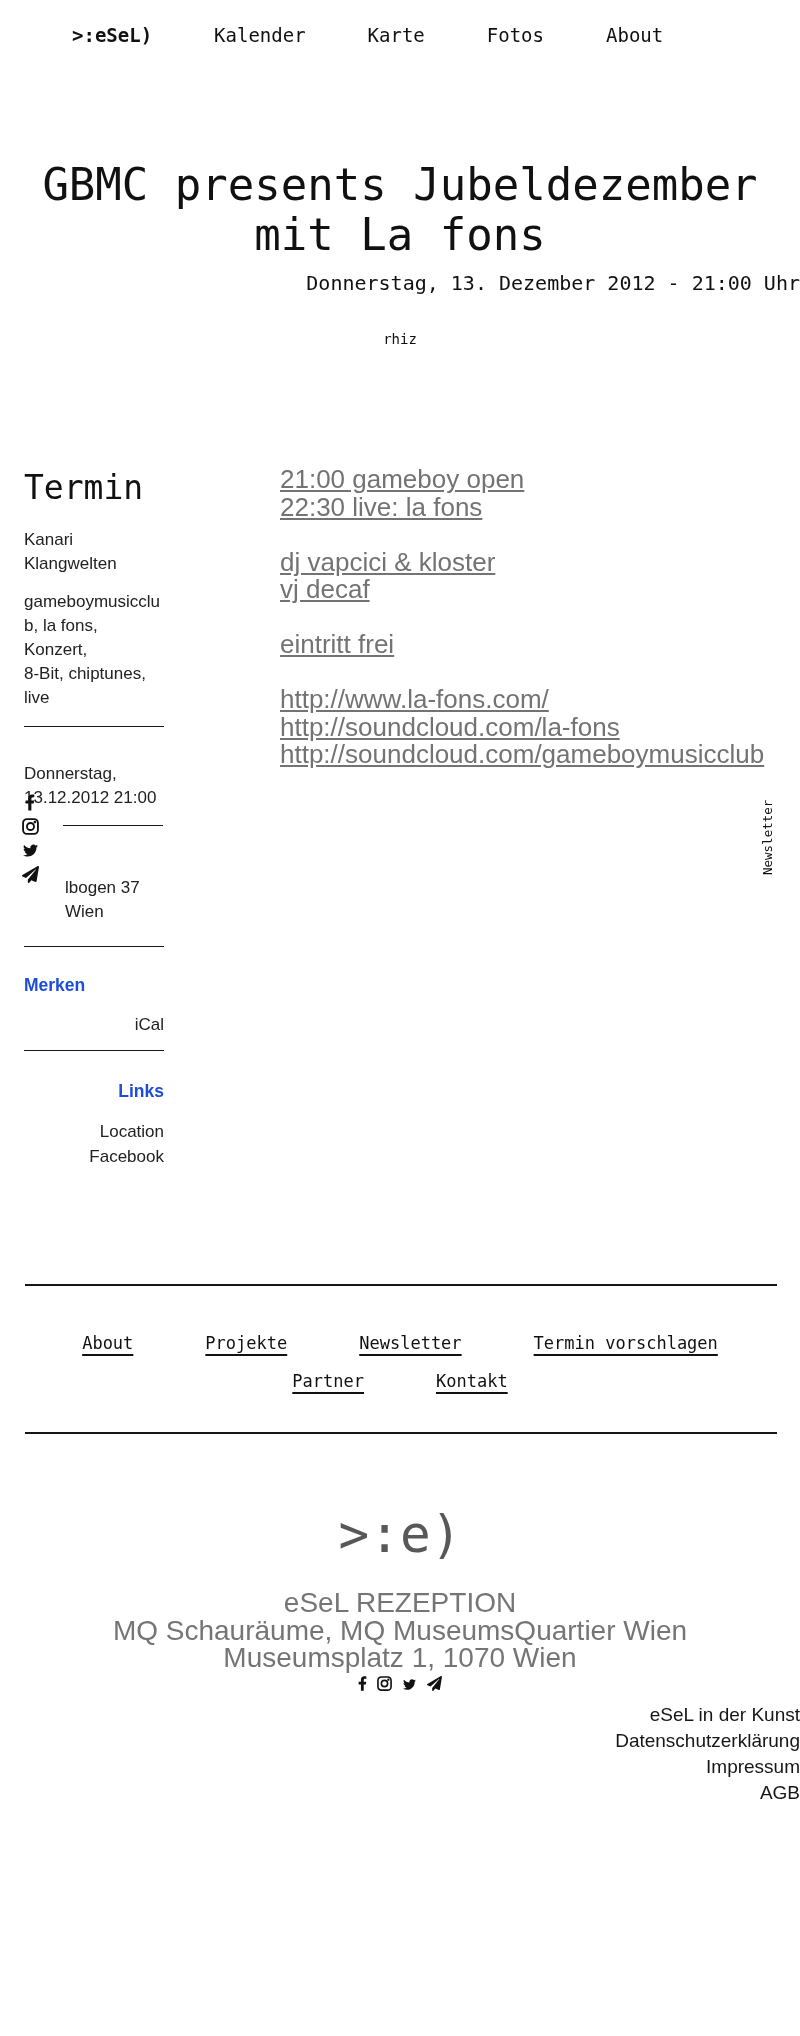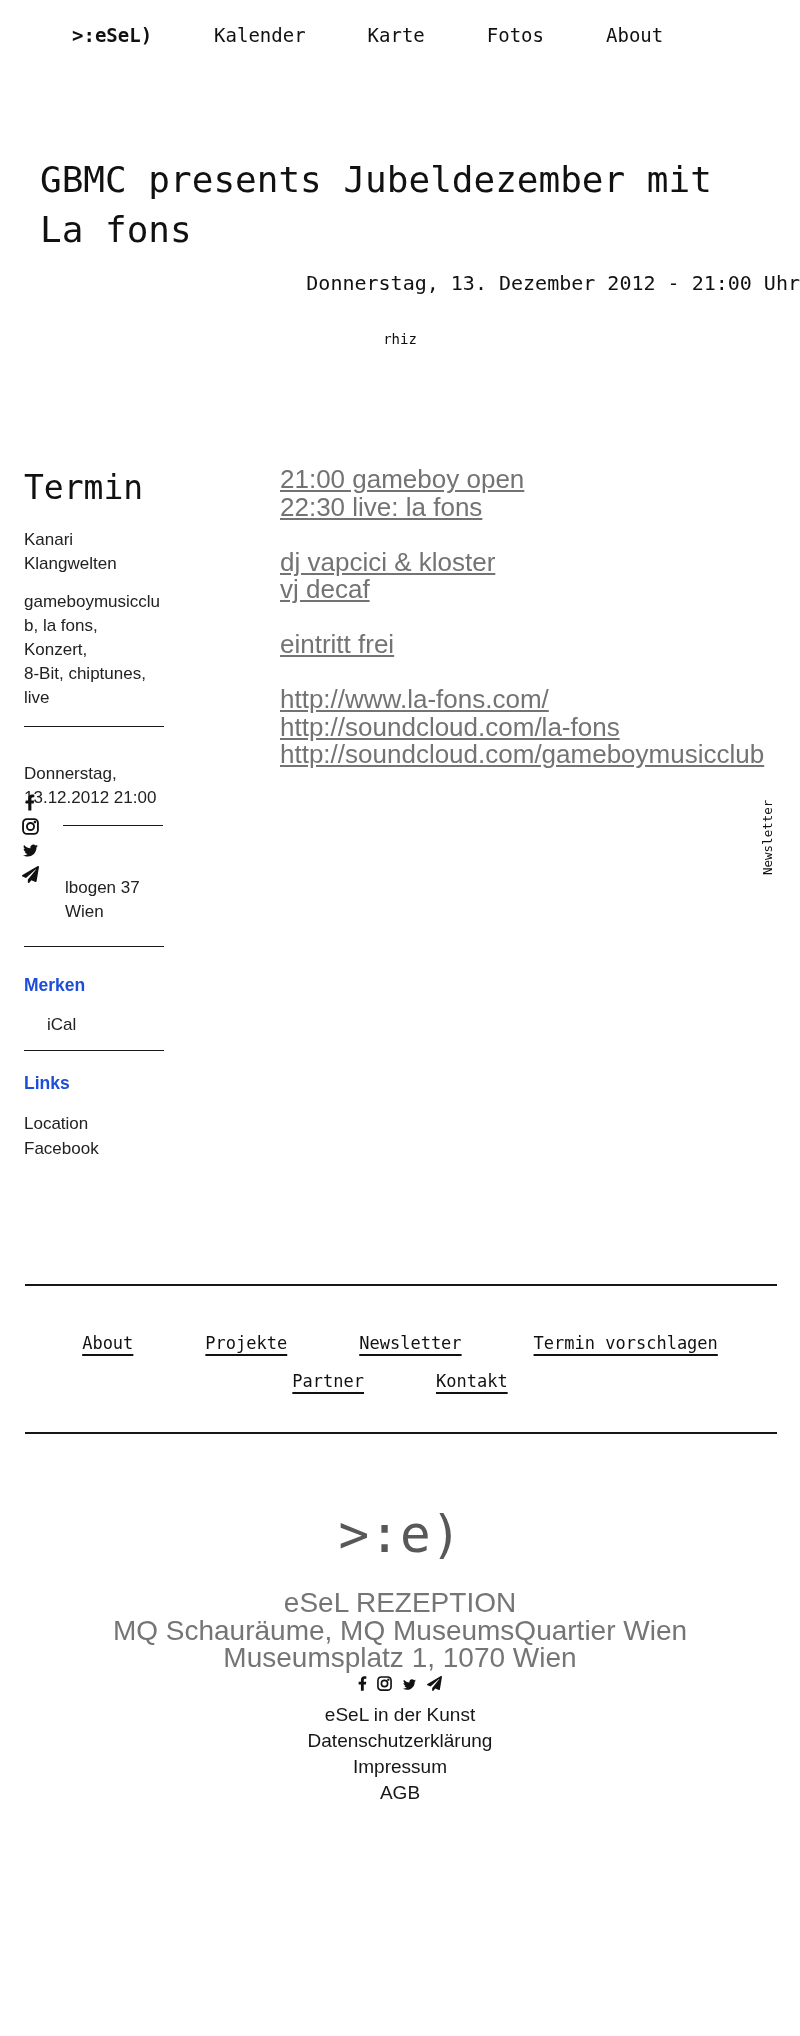--- a/index.html
+++ b/index.html
@@ -4,37 +4,37 @@
 <style>
   * { box-sizing: border-box; }
   html,body { margin:0; padding:0; }
   body {
     width:800px; height:2036px; position:relative;
     background:#ffffff; color:#1a1a1a;
     font-family:"Liberation Sans", sans-serif;
     overflow:hidden;
   }
   .mono { font-family:"DejaVu Sans Mono", monospace; }
-  a { cursor:pointer; }
+  a { cursor:pointer;text-align:right; }
 
   
   .topnav {
     position:absolute; top:26px; left:72px;
     display:flex; gap:62px; align-items:baseline;
     font-family:"DejaVu Sans Mono", monospace;
     font-size:19px; line-height:19px;
   }
   .topnav a { color:#111; text-decoration:none; }
   .topnav .logo { font-weight:700; }
 
   
   .title {
     position:absolute; top:131px; left:40px; width:720px;
-    text-align:left; font-family:"DejaVu Sans Mono", monospace;
-    font-size:36px; line-height:50px; font-weight:400; color:#111;
+    text-align:center; font-family:"DejaVu Sans Mono", monospace;
+    font-size:44px; line-height:50px; font-weight:400; color:#111;
   }
   .eventdate {
     position:absolute; top:271px; left:0; width:800px; text-align:right;
     font-family:"DejaVu Sans Mono", monospace; font-size:20px; color:#111;
   }
   .venue {
     position:absolute; top:331px; left:0; width:800px; text-align:center;
     font-family:"DejaVu Sans Mono", monospace; font-size:14px; color:#111;
     text-decoration:none;
   }
@@ -57,21 +57,21 @@
   }
   .series { white-space:pre-line; margin:0 0 14px; }
   .tags   { white-space:pre-line; margin:0; }
   .rule   { border:none; border-top:1.5px solid #1a1a1a; margin:16px 0 0; width:100%; }
   .rule.short { width:100px; margin-left:39px; margin-top:15px; }
   .rule.after-addr { margin-top:22px; }
   .rule.after-ical { margin-top:13px; }
   .sdate  { margin-top:35px; white-space:pre-line; }
   .addr   { margin:50px 0 0 41px; white-space:pre-line; }
   .sheading { margin-top:26px; font-weight:700; font-size:17.5px; color:#1d4ed8; }
-  .sheading.links-h { margin-top:20px; }
+  .sheading.links-h { margin-top:28px;text-align:right; }
   .slink { display:block; color:#222; text-decoration:none; line-height:25px; }
   .slink.ical  { margin-top:15px;margin-left:23px; }
   .slink.first { margin-top:16px; }
 
   
   .share {
     position:absolute; left:20px; top:796px; width:20px;
     display:flex; flex-direction:column; gap:7px; align-items:center;
   }
   .share a { display:flex; align-items:center; justify-content:center; height:17px; text-decoration:none; }

